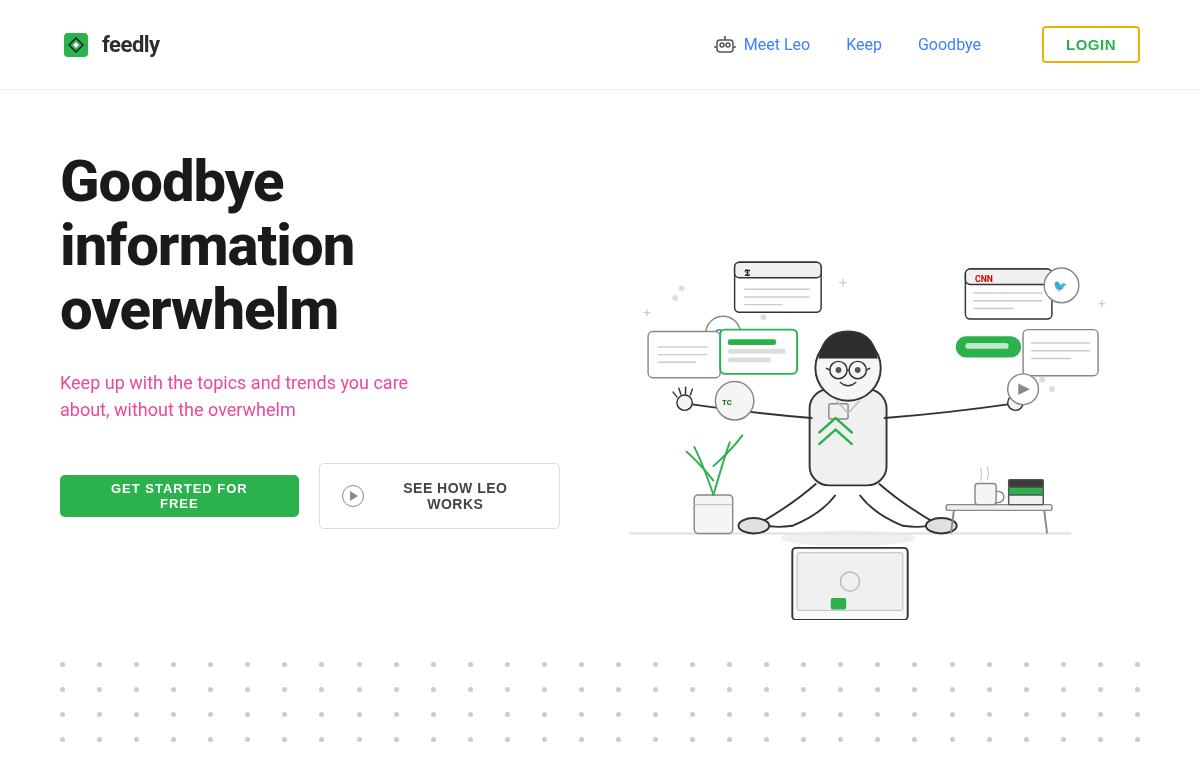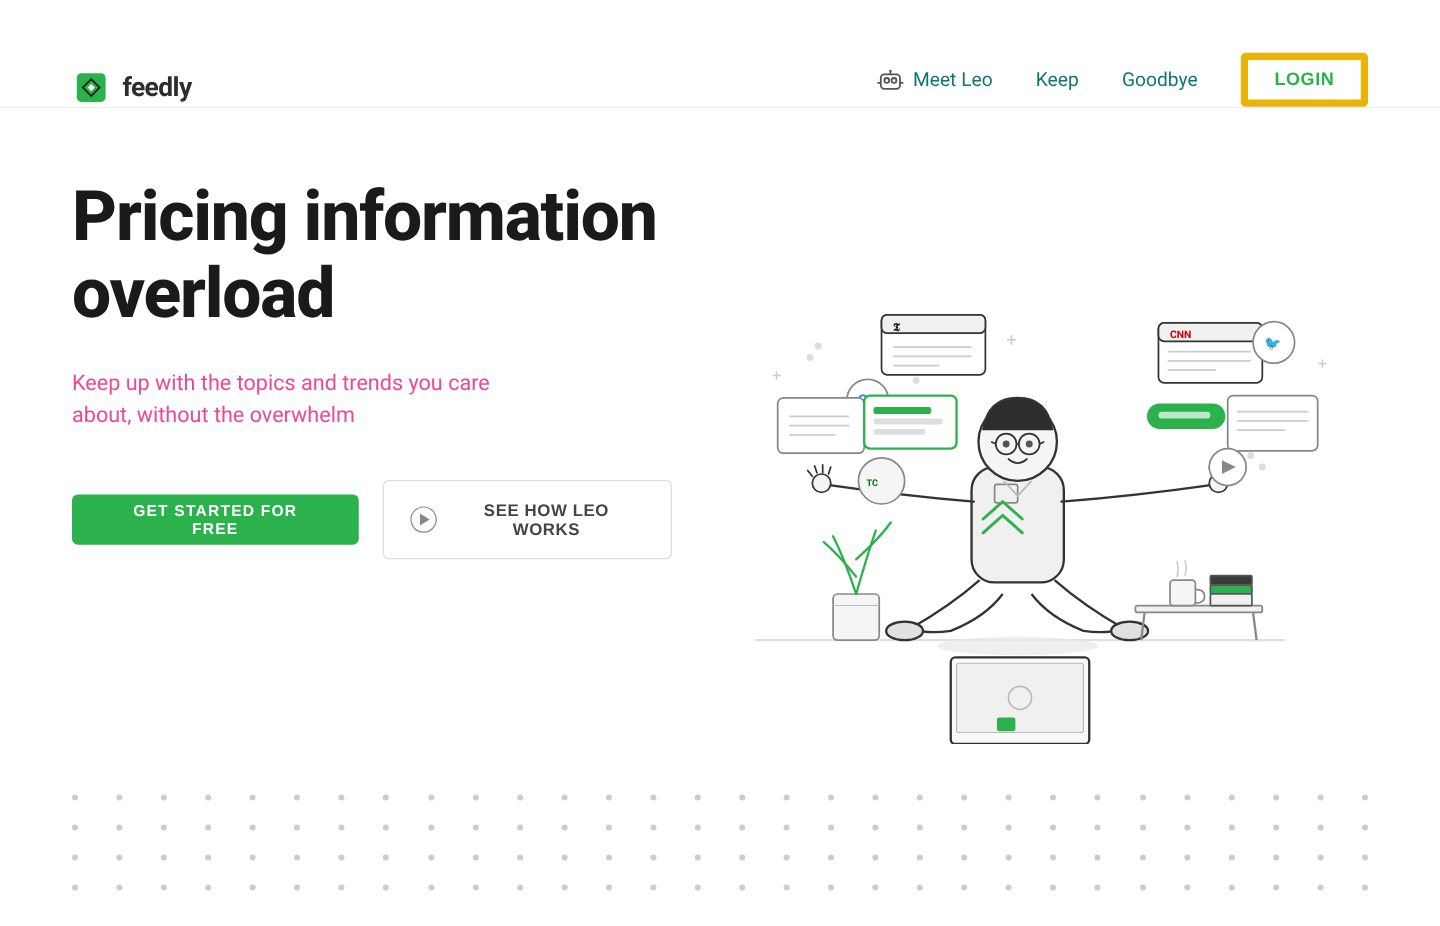--- a/index.html
+++ b/index.html
@@ -7,21 +7,21 @@
       font-family: -apple-system, BlinkMacSystemFont, 'Segoe UI', Roboto, sans-serif;
       background: #fff;
       overflow-x: hidden;
       width: 1200px;
       height: 772px;
     }
 
     
     header {
       display: flex;
-      align-items: flex-end;
+      align-items: center;
       justify-content: space-between;
       padding: 0 60px;
       height: 90px;
       border-bottom: 1px solid #f0f0f0;
     }
 
     .logo-area {
       display: flex;
       align-items: center;
       gap: 10px;
@@ -40,38 +40,39 @@
     }
 
     nav {
       display: flex;
       align-items: center;
       gap: 36px;
     }
 
     .nav-link {
       font-size: 16px;
-      color: #0f766e;
+      color: #3b82f6;
       text-decoration: none;
       cursor: pointer;
       display: flex;
       align-items: center;
       gap: 8px;
     }
 
     .login-btn {
       font-size: 15px;
       font-weight: 600;
       color: #2bb24c;
-      border: 6px solid #eab308;
+      border: 2px solid #eab308;
       padding: 8px 22px;
       border-radius: 4px;
       cursor: pointer;
       background: transparent;
       letter-spacing: 0.5px;
+      margin-left: 25px;
     }
 
     
     .main-content {
       display: flex;
       align-items: flex-start;
       padding: 40px 60px 0 60px;
       height: calc(772px - 90px - 140px);
       position: relative;
     }
@@ -233,21 +234,21 @@
     <a class="nav-link">
       <span>Goodbye</span>
     </a>
     <button class="login-btn">LOGIN</button>
   </nav>
 </header>
 
 <div class="main-content">
 
   <div class="left-section">
-    <h1 class="headline">Pricing information overload</h1>
+    <h1 class="headline">Goodbye information overwhelm</h1>
     <p class="subheadline">Keep up with the topics and trends you care about, without the overwhelm</p>
     <div class="cta-row">
       <button class="cta-primary">GET STARTED FOR FREE</button>
       <button class="cta-secondary">
         <span class="play-circle">
           <span class="play-triangle"></span>
         </span>
         <span>SEE HOW LEO WORKS</span>
       </button>
     </div>

